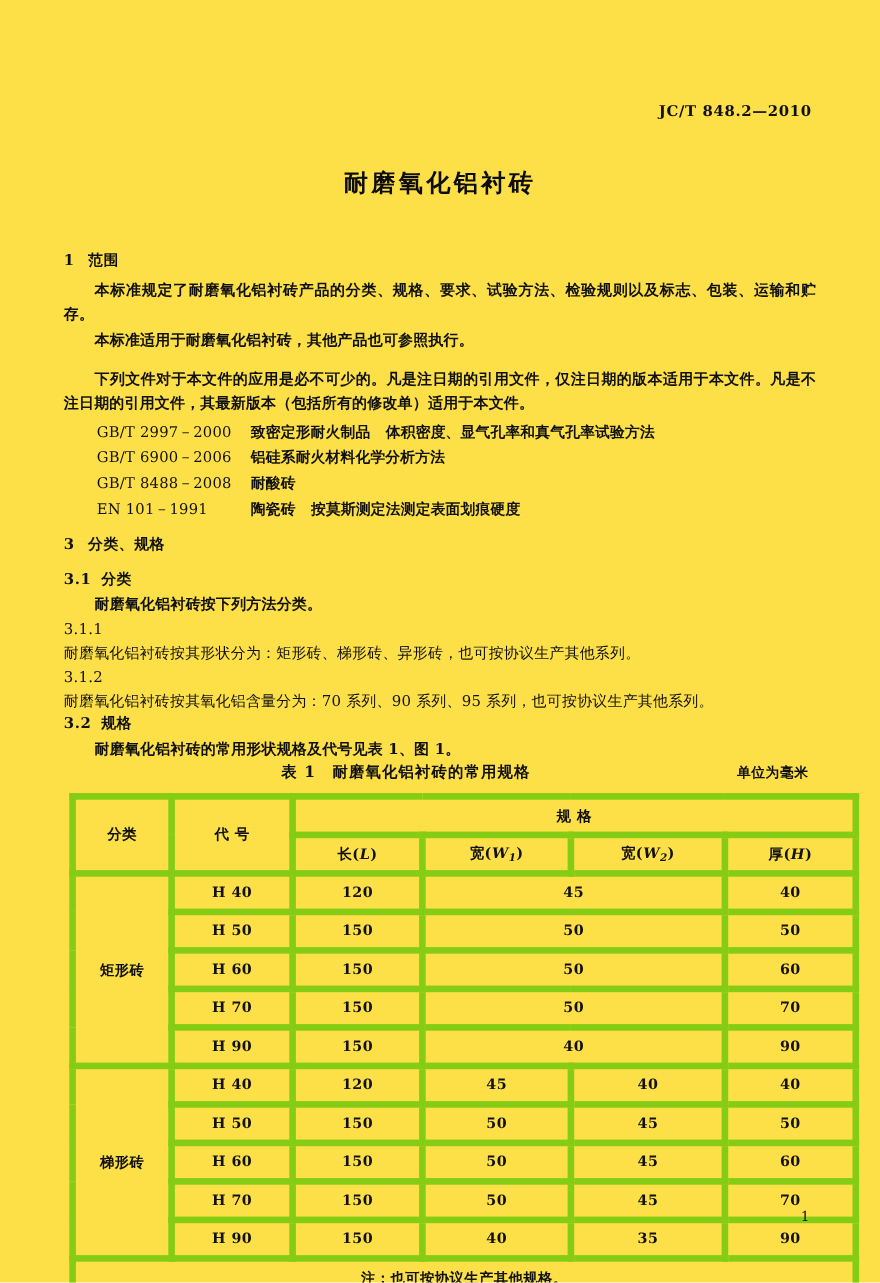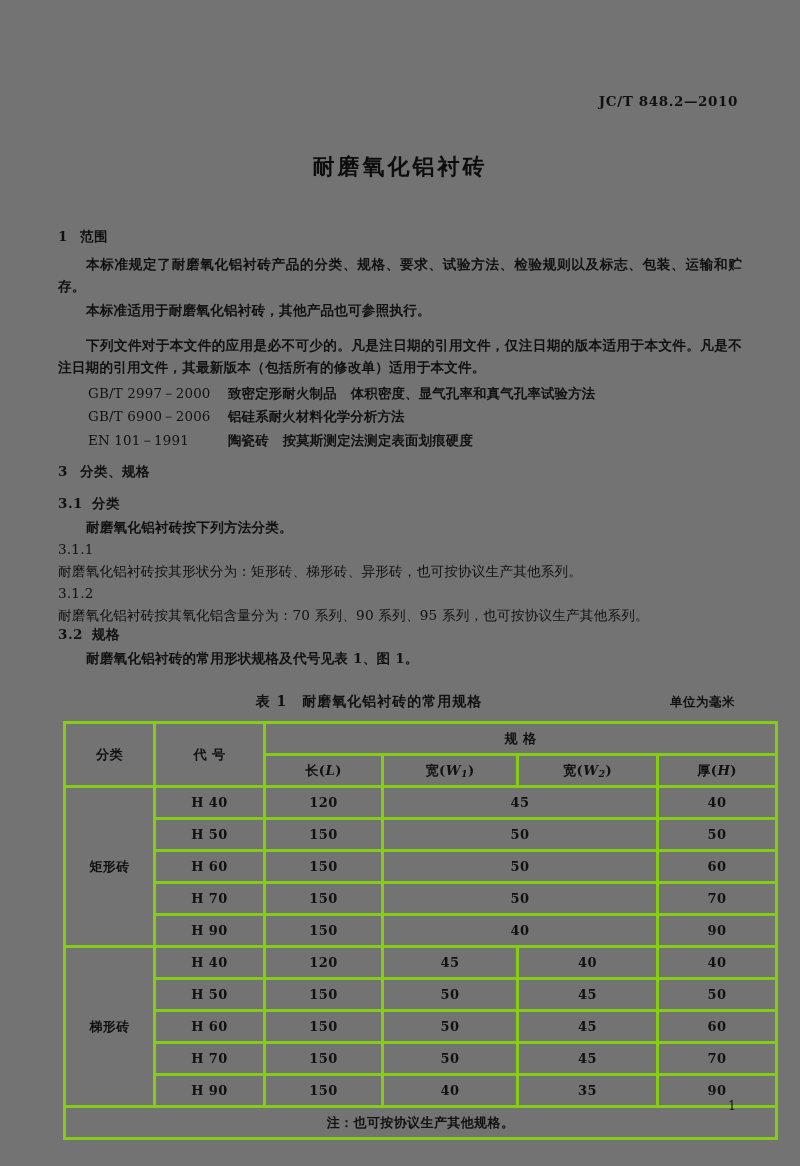--- a/index.html
+++ b/index.html
@@ -15,21 +15,21 @@
     color: #111111;
     overflow: hidden;
   }
 
   .page {
     position: absolute;
     left: 0;
     top: 0;
     width: 800px;
     height: 1166px;
-    background: #737373;
+    background: #fde047;
   }
 
   
   .std-header {
     position: absolute;
     right: 62px;
     top: 93px;
     font-family: "DejaVu Serif", "Liberation Serif", serif;
     font-size: 13.5px;
     font-weight: 700;
@@ -156,21 +156,21 @@
   }
 
   
   table.spec {
     border-collapse: collapse;
     width: 672px;
     table-layout: fixed;
     margin-top: 4px;
   }
   table.spec td, table.spec th {
-    border: 3px solid #84cc16;
+    border: 6px solid #84cc16;
     text-align: center;
     vertical-align: middle;
     font-size: 13px;
     font-weight: 700;
     padding: 0;
     height: 29px;
     letter-spacing: 0.4px;
   }
   table.spec th { font-size: 13.2px; }
   .col-cat { width: 90px; }
@@ -229,20 +229,23 @@
     <div class="block-gap"></div>
 
     <p class="para">下列文件对于本文件的应用是必不可少的。凡是注日期的引用文件，仅注日期的版本适用于本文件。凡是不注日期的引用文件，其最新版本（包括所有的修改单）适用于本文件。</p>
 
     <div class="ref-list">
       <p class="ref-line">
         <span class="code">GB/T 2997－2000</span><span class="rtitle">致密定形耐火制品</span><span class="rsub">体积密度、显气孔率和真气孔率试验方法</span>
       </p>
       <p class="ref-line">
         <span class="code">GB/T 6900－2006</span><span class="rtitle">铝硅系耐火材料化学分析方法</span><span class="rsub"></span>
+      </p>
+      <p class="ref-line">
+        <span class="code">GB/T 8488－2008</span><span class="rtitle">耐酸砖</span><span class="rsub"></span>
       </p>
       <p class="ref-line">
         <span class="code">EN 101－1991</span><span class="rtitle">陶瓷砖</span><span class="rsub">按莫斯测定法测定表面划痕硬度</span>
       </p>
     </div>
 
     <div class="block-gap"></div>
 
     <div class="sec-h1">
       <span class="num">3</span><span>分类、规格</span>

